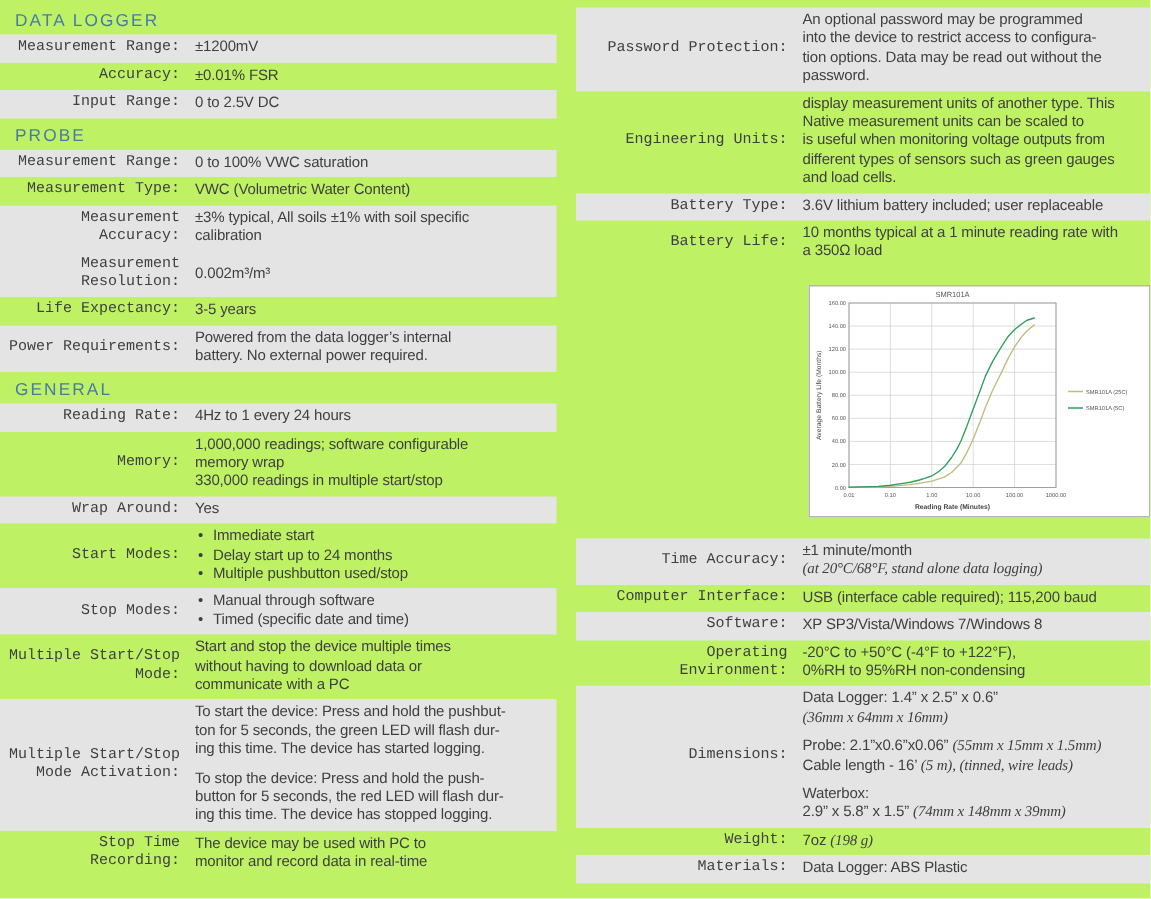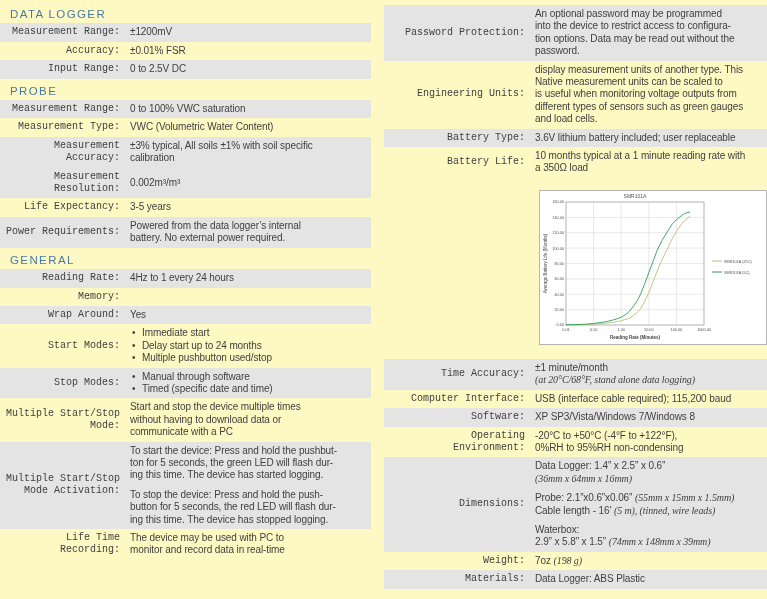--- a/index.html
+++ b/index.html
@@ -1,17 +1,17 @@
 <!DOCTYPE html>
 <html><head>
 <meta charset="utf-8">
 <style>
   html,body{margin:0;padding:0;background:#ffffff;}
   .screen{
-    position:relative;width:767px;height:599px;overflow:hidden;background:#fef9c3;
+    position:relative;width:767px;height:599px;overflow:hidden;background:#bef264;
     font-family:"Liberation Sans",sans-serif;color:#3f3f3f;
     font-size:10px;line-height:12.4px;
   }
   .col{position:absolute;top:0;}
   .col-left{left:0;width:371px;padding-top:2px;}
   .col-right{left:384px;width:383px;padding-top:5px;}
   .section-heading{
     margin:6px 0 3px 10px;font-size:11.5px;letter-spacing:1.4px;
     color:var(--accent,#4879A9);font-weight:normal;
   }
@@ -116,20 +116,27 @@
       <div class="row shaded">
         <div class="label">Reading Rate:</div>
         <div class="value">
           <div class="para">
             <div class="line">4Hz to 1 every 24 hours</div>
           </div>
         </div>
       </div>
       <div class="row">
         <div class="label">Memory:</div>
+        <div class="value">
+          <div class="para">
+            <div class="line">1,000,000 readings; software configurable</div>
+            <div class="line">memory wrap</div>
+            <div class="line">330,000 readings in multiple start/stop</div>
+          </div>
+        </div>
       </div>
       <div class="row shaded">
         <div class="label">Wrap Around:</div>
         <div class="value">
           <div class="para">
             <div class="line">Yes</div>
           </div>
         </div>
       </div>
       <div class="row">
@@ -170,21 +177,21 @@
             <div class="line">ing this time. The device has started logging.</div>
           </div>
           <div class="para">
             <div class="line">To stop the device: Press and hold the push-</div>
             <div class="line">button for 5 seconds, the red LED will flash dur-</div>
             <div class="line">ing this time. The device has stopped logging.</div>
           </div>
         </div>
       </div>
       <div class="row">
-        <div class="label">Life Time Recording:</div>
+        <div class="label">Stop Time Recording:</div>
         <div class="value">
           <div class="para">
             <div class="line">The device may be used with PC to</div>
             <div class="line">monitor and record data in real-time</div>
           </div>
         </div>
       </div>
     </div>
   <div class="col col-right">
       <div class="row shaded">

